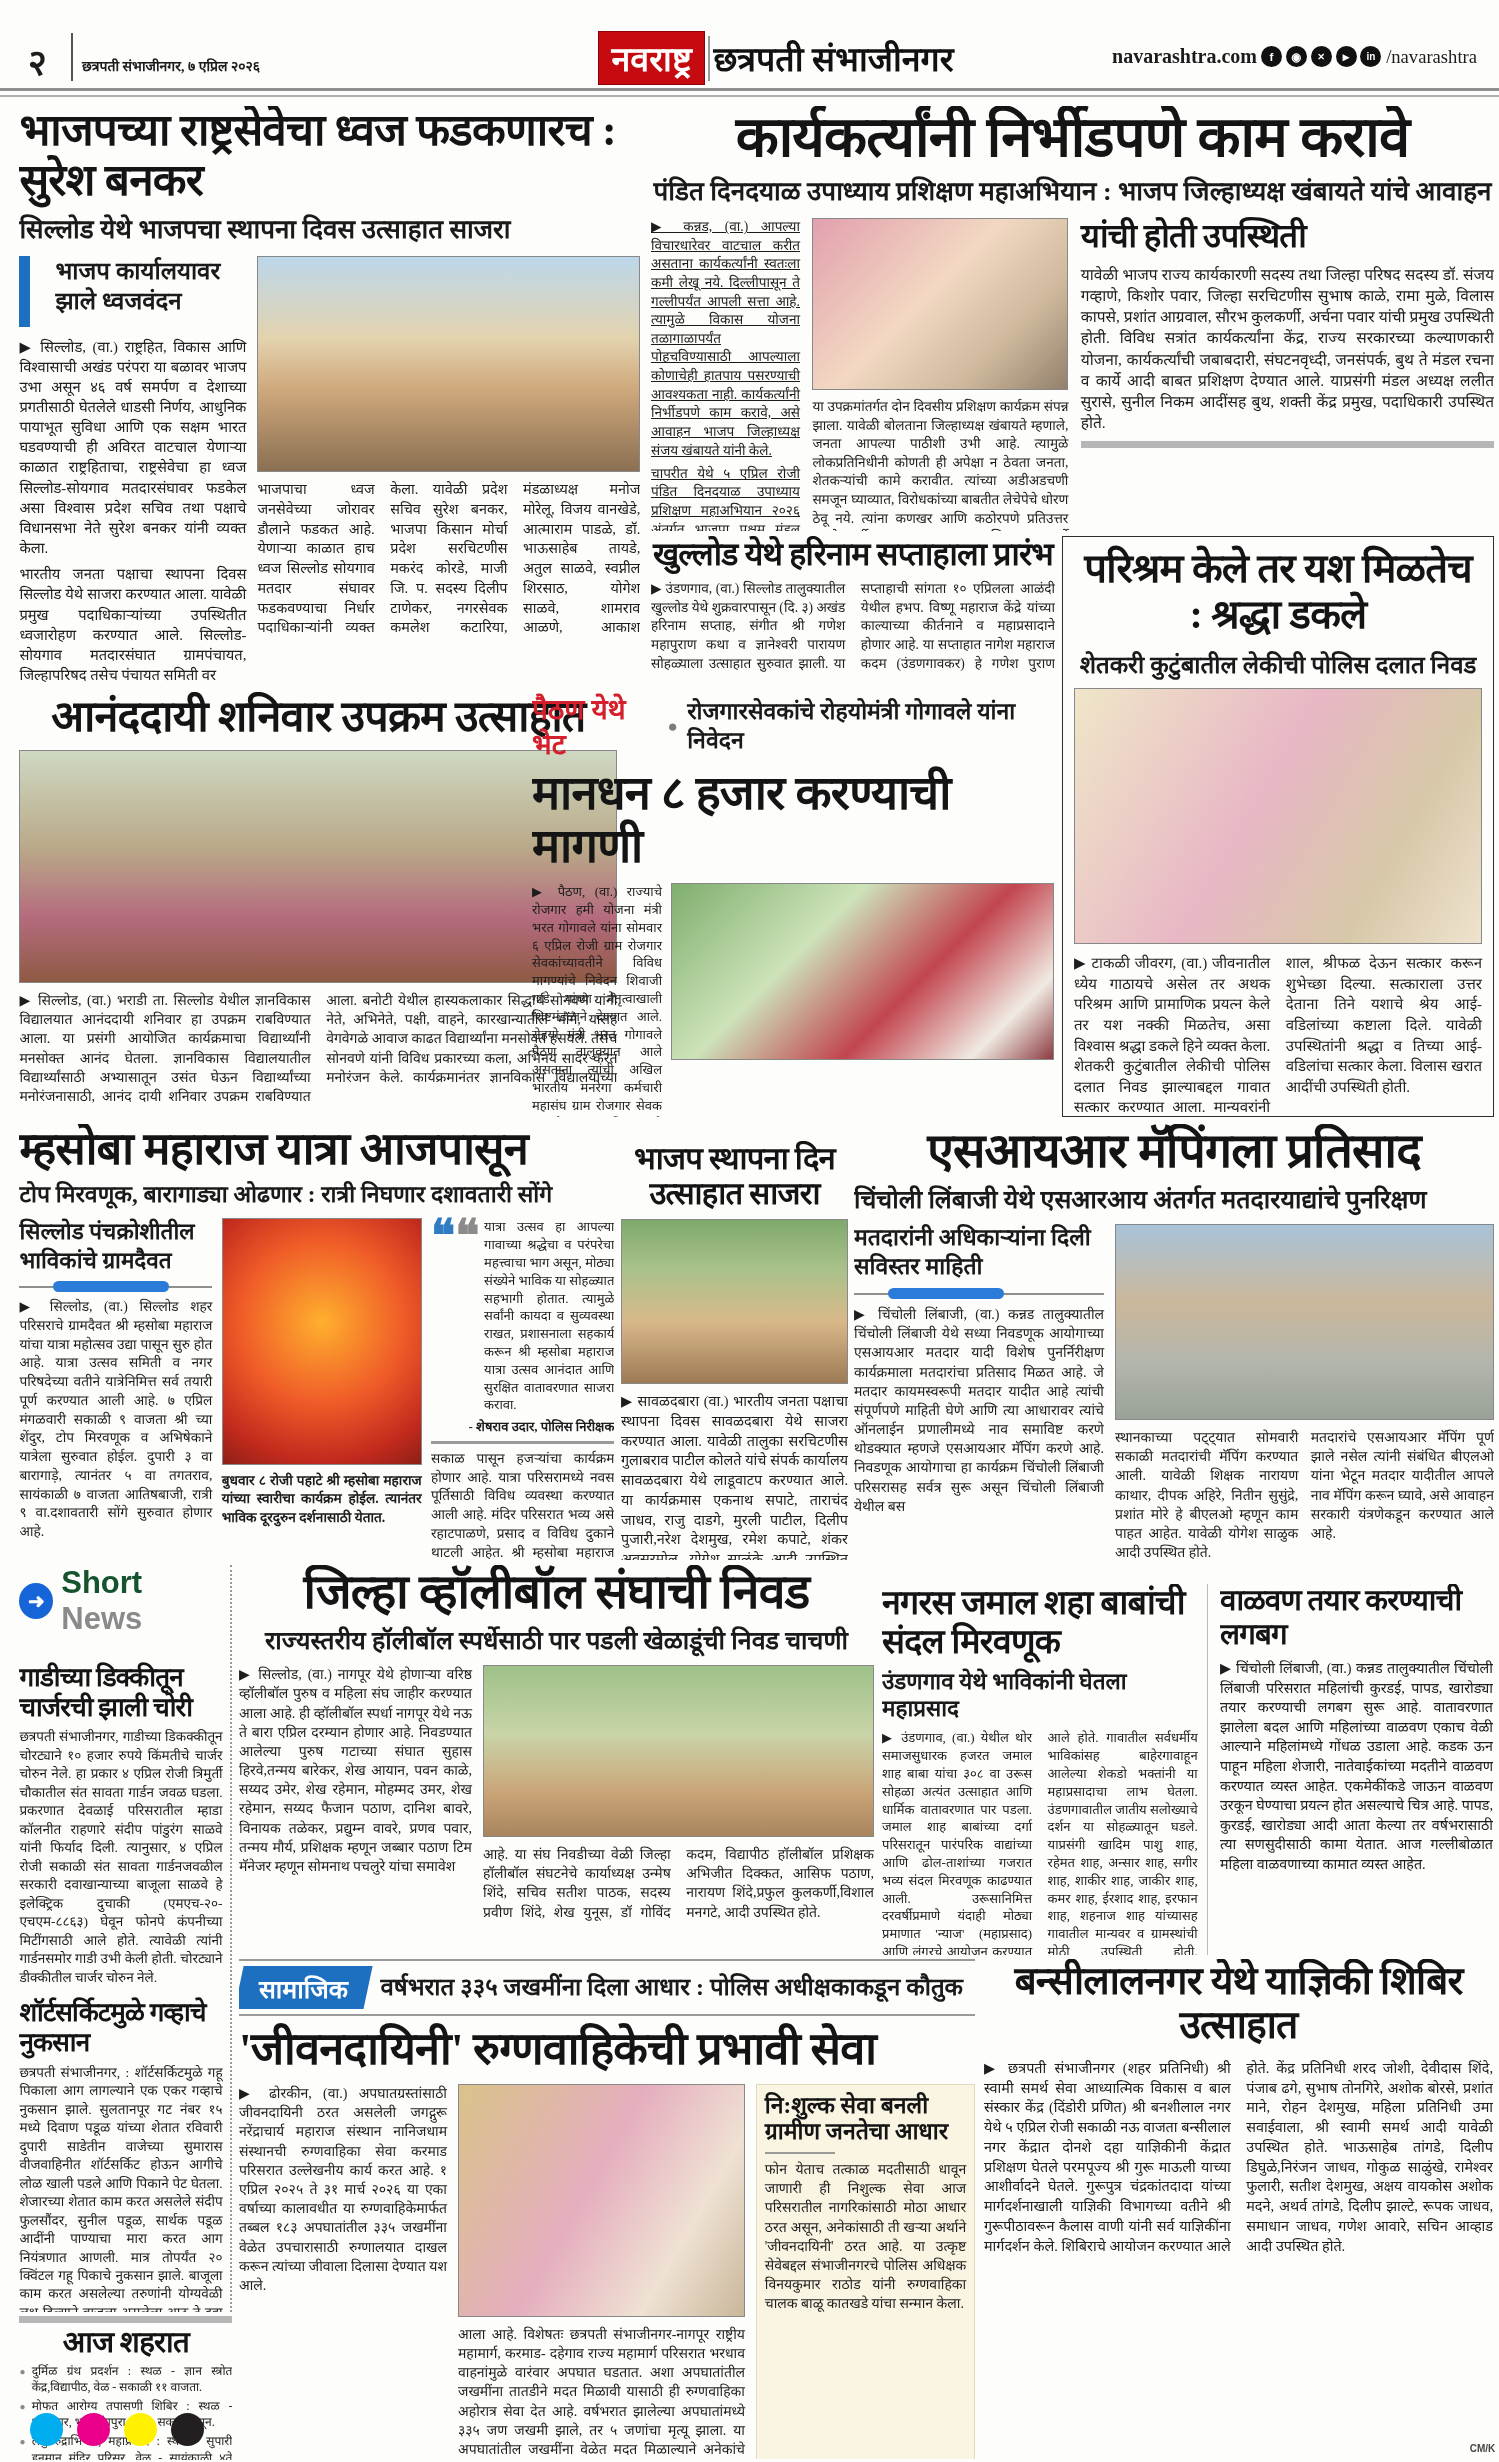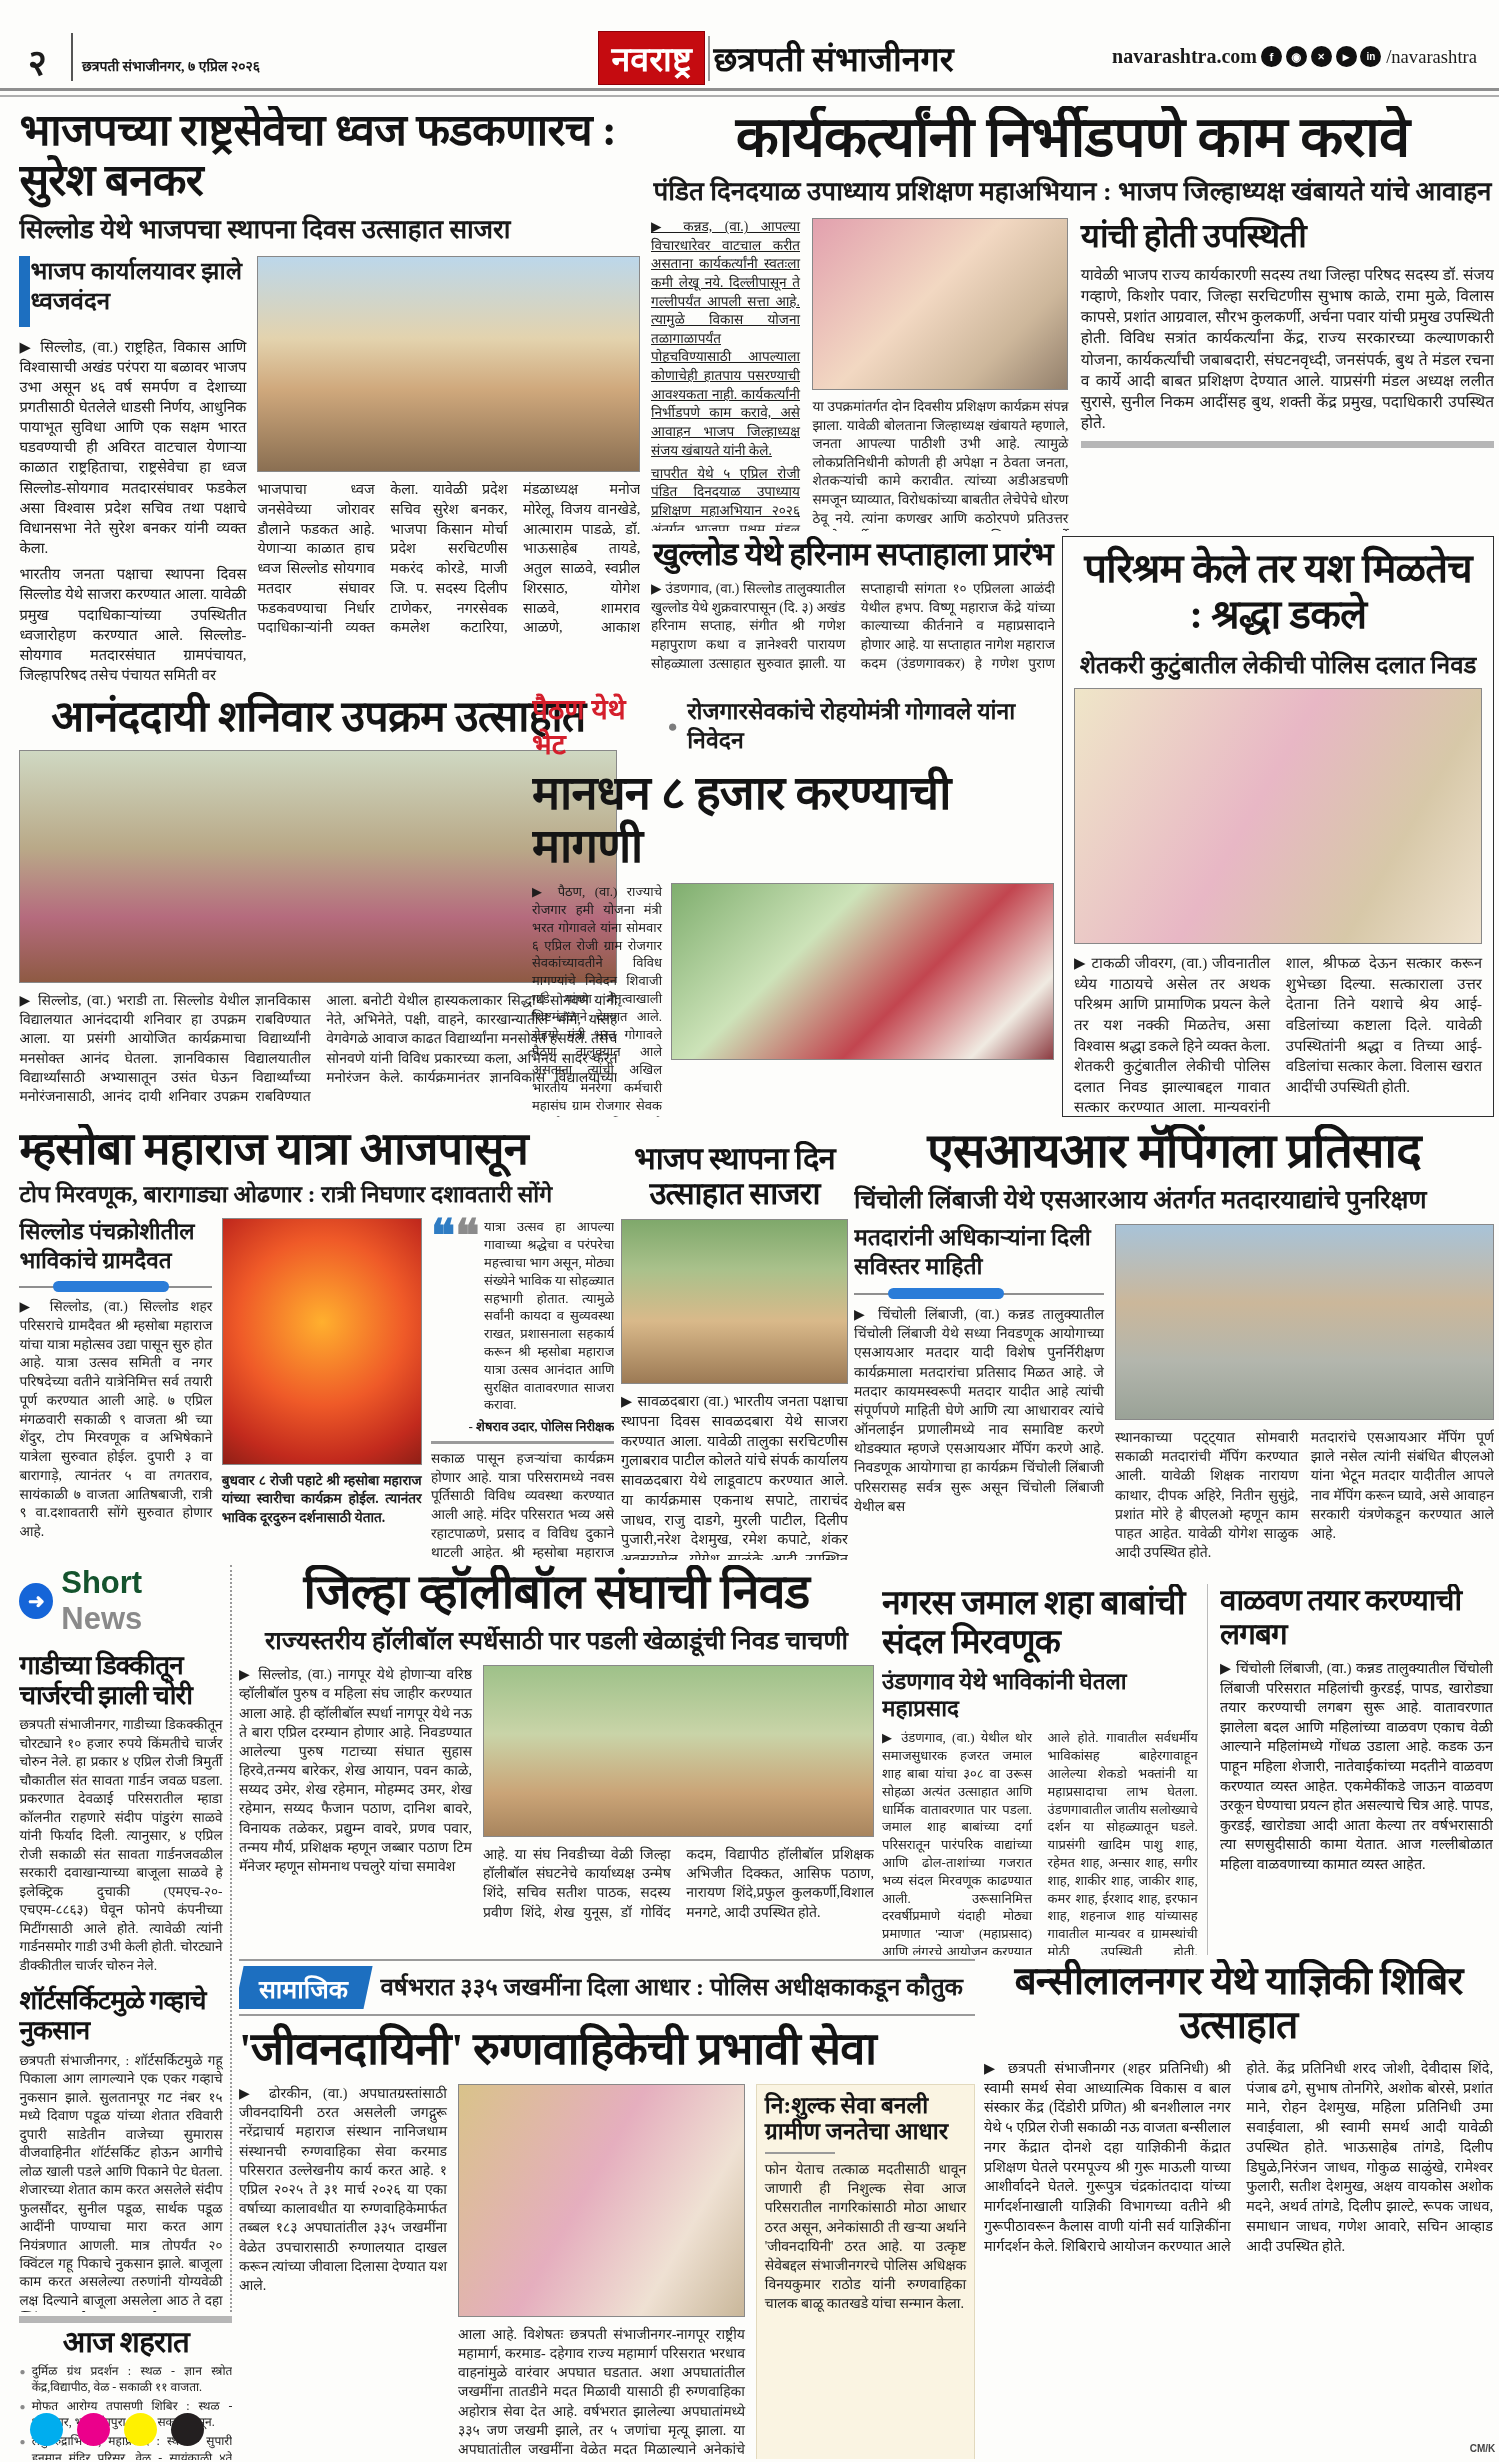--- a/index.html
+++ b/index.html
@@ -64,21 +64,21 @@
 
     <div class="abs" style="left:0;top:88px;width:1500px;height:3.1px;background:#8f8f8f;"></div>
     <div class="abs" style="left:0;top:95px;width:1500px;height:2.3px;background:#aeaeae;"></div>
   </div>
 
   <div class="art" style="left:19.4px;top:106px;width:621px;height:581px;">
     <div class="hl" style="font-size:44px;">भाजपच्या राष्ट्रसेवेचा ध्वज फडकणारच : सुरेश बनकर</div>
     <div class="sub" style="font-size:26px;margin-top:7.8px;">सिल्लोड येथे भाजपचा स्थापना दिवस उत्साहात साजरा</div>
     <div style="display:flex;gap:11px;margin-top:11px;">
       <div style="width:227px;flex:none;">
-        <div style="display:flex;gap:0;">
+        <div style="display:flex;gap:25px;">
           <div class="bluebar" style="height:71px;flex:none;"></div>
           <div class="kick" style="font-size:24px;">भाजप कार्यालयावर झाले ध्वजवंदन</div>
         </div>
         <div class="bd" style="margin-top:9.3px;font-size:14.7px;">▶ सिल्लोड, (वा.) राष्ट्रहित, विकास आणि विश्वासाची अखंड परंपरा या बळावर भाजप उभा असून ४६ वर्ष समर्पण व देशाच्या प्रगतीसाठी घेतलेले धाडसी निर्णय, आधुनिक पायाभूत सुविधा आणि एक सक्षम भारत घडवण्याची ही अविरत वाटचाल येणाऱ्या काळात राष्ट्रहिताचा, राष्ट्रसेवेचा हा ध्वज सिल्लोड-सोयगाव मतदारसंघावर फडकेल असा विश्वास प्रदेश सचिव तथा पक्षाचे विधानसभा नेते सुरेश बनकर यांनी व्यक्त केला.</div>
         <div class="bd" style="margin-top:6.2px;font-size:14.7px;">भारतीय जनता पक्षाचा स्थापना दिवस सिल्लोड येथे साजरा करण्यात आला. यावेळी प्रमुख पदाधिकाऱ्यांच्या उपस्थितीत ध्वजारोहण करण्यात आले. सिल्लोड-सोयगाव मतदारसंघात ग्रामपंचायत, जिल्हापरिषद तसेच पंचायत समिती वर</div>
       </div>
       <div style="flex:1;">
         <div class="ph" style="width:100%;height:216px;background:linear-gradient(180deg,#bcd7ea 0%,#e3d3ae 38%,#cfa87c 62%,#8a6f52 100%);"></div>
         <div class="bd c3" style="margin-top:7.8px;font-size:14.4px;height:161px;">भाजपाचा ध्वज जनसेवेच्या जोरावर डौलाने फडकत आहे. येणाऱ्या काळात हाच ध्वज सिल्लोड सोयगाव मतदार संघावर फडकवण्याचा निर्धार पदाधिकाऱ्यांनी व्यक्त केला. यावेळी प्रदेश सचिव सुरेश बनकर, भाजपा किसान मोर्चा प्रदेश सरचिटणीस मकरंद कोरडे, माजी जि. प. सदस्य दिलीप टाणेकर, नगरसेवक कमलेश कटारिया, मंडळाध्यक्ष मनोज मोरेलू, विजय वानखेडे, आत्माराम पाडळे, डॉ. भाऊसाहेब तायडे, अतुल साळवे, स्वप्नील शिरसाठ, योगेश साळवे, शामराव आळणे, आकाश बुनावत, अंकुश जाधव आदी भाजपा नेते, पदाधिकारी व कार्यकर्ते उपस्थित होते.</div>
       </div>
@@ -195,21 +195,21 @@
   </div>
 
   <div class="art dotv" style="left:19.4px;top:1565px;width:213px;height:747px;padding-right:7.8px;">
     <div style="display:flex;align-items:center;gap:7.8px;">
       <span style="width:36px;height:36px;border-radius:50%;background:#1565d8;color:#fff;display:inline-flex;align-items:center;justify-content:center;font-size:20px;font-weight:bold;">➜</span>
       <span style="font-family:'Liberation Sans',sans-serif;font-size:31px;font-weight:bold;">
         <span style="color:#14532d;">Short</span>
         <span style="color:#8a8a8a;">News</span>
       </span>
     </div>
-    <div class="hl" style="font-size:26px;margin-top:14px;">गाडीच्या डिक्कीतून चार्जरची झाली चोरी</div>
+    <div class="hl" style="font-size:26px;margin-top:26px;">गाडीच्या डिक्कीतून चार्जरची झाली चोरी</div>
     <div class="bd" style="font-size:13.5px;margin-top:6.2px;">छत्रपती संभाजीनगर, गाडीच्या डिकक्कीतून चोरट्याने १० हजार रुपये किंमतीचे चार्जर चोरुन नेले. हा प्रकार ४ एप्रिल रोजी त्रिमुर्ती चौकातील संत सावता गार्डन जवळ घडला. प्रकरणात देवळाई परिसरातील म्हाडा कॉलनीत राहणारे संदीप पांडुरंग साळवे यांनी फिर्याद दिली. त्यानुसार, ४ एप्रिल रोजी सकाळी संत सावता गार्डनजवळील सरकारी दवाखान्याच्या बाजूला साळवे हे इलेक्ट्रिक दुचाकी (एमएच-२०-एचएम-८८६३) घेवून फोनपे कंपनीच्या मिटींगसाठी आले होते. त्यावेळी त्यांनी गार्डनसमोर गाडी उभी केली होती. चोरट्याने डीक्कीतील चार्जर चोरुन नेले.</div>
     <div class="hl" style="font-size:26px;margin-top:11px;">शॉर्टसर्किटमुळे गव्हाचे नुकसान</div>
     <div class="bd" style="font-size:13.5px;margin-top:6.2px;">छत्रपती संभाजीनगर, : शॉर्टसर्किटमुळे गहू पिकाला आग लागल्याने एक एकर गव्हाचे नुकसान झाले. सुलतानपूर गट नंबर १५ मध्ये दिवाण पडूळ यांच्या शेतात रविवारी दुपारी साडेतीन वाजेच्या सुमारास वीजवाहिनीत शॉर्टसर्किट होऊन आगीचे लोळ खाली पडले आणि पिकाने पेट घेतला. शेजारच्या शेतात काम करत असलेले संदीप फुलसौंदर, सुनील पडूळ, सार्थक पडूळ आदींनी पाण्याचा मारा करत आग नियंत्रणात आणली. मात्र तोपर्यंत २० क्विंटल गहू पिकाचे नुकसान झाले. बाजूला काम करत असलेल्या तरुणांनी योग्यवेळी लक्ष दिल्याने बाजूला असलेला आठ ते दहा क्विंटल गव्हाचे नुकसान टळले.</div>
   </div>
 
   <div class="art" style="left:19.4px;top:2316px;width:213px;height:144px;">
     <div class="grayrule"></div>
     <div class="hl centered" style="font-size:29.5px;margin-top:3.1px;">आज शहरात</div>
     <ul style="list-style:none;margin-top:3.1px;">
       <li class="bd" style="font-size:12px;display:flex;gap:6.2px;">

